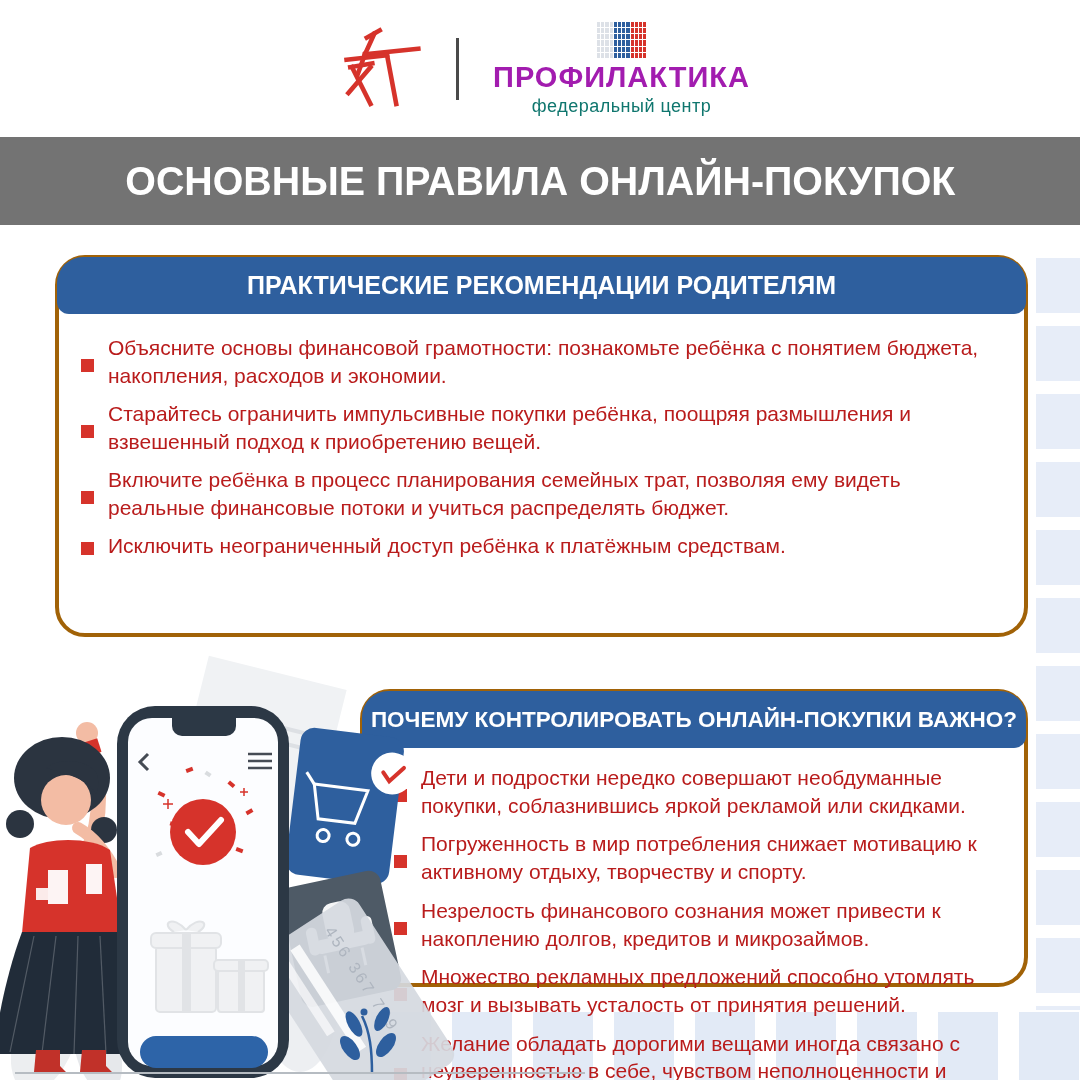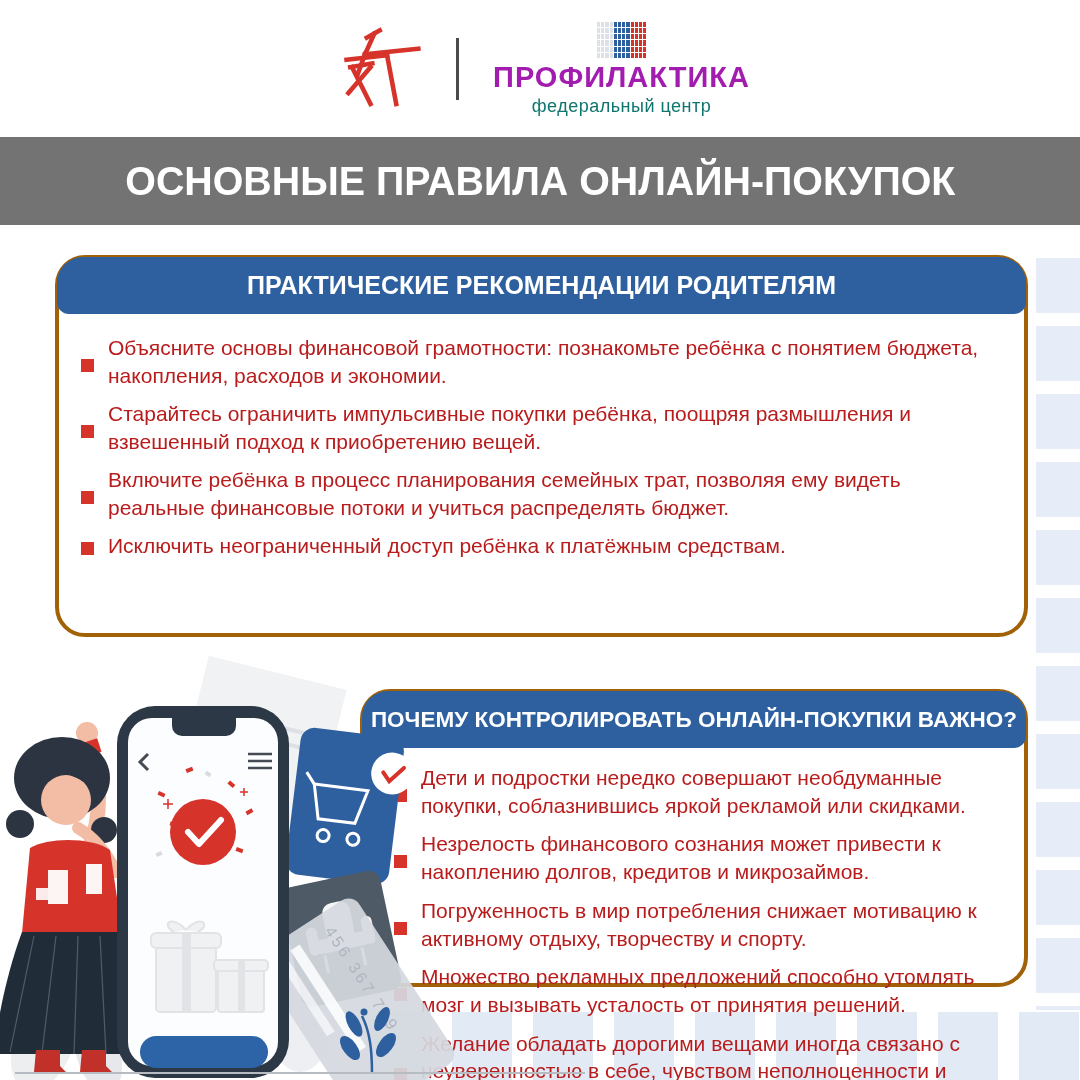--- a/index.html
+++ b/index.html
@@ -143,25 +143,25 @@
     <div class="card-header">
       <span>ПОЧЕМУ КОНТРОЛИРОВАТЬ ОНЛАЙН-ПОКУПКИ ВАЖНО?</span>
     </div>
     <ul class="bullets">
       <li class="bullet">
           <span class="sq"></span>
           <span class="btext">Дети и подростки нередко совершают необдуманные покупки, соблазнившись яркой рекламой или скидками.</span>
         </li>
       <li class="bullet">
           <span class="sq"></span>
+          <span class="btext">Погруженность в мир потребления снижает мотивацию к активному отдыху, творчеству и спорту.</span>
+        </li>
+      <li class="bullet">
+          <span class="sq"></span>
           <span class="btext">Незрелость финансового сознания может привести к накоплению долгов, кредитов и микрозаймов.</span>
-        </li>
-      <li class="bullet">
-          <span class="sq"></span>
-          <span class="btext">Погруженность в мир потребления снижает мотивацию к активному отдыху, творчеству и спорту.</span>
         </li>
       <li class="bullet">
           <span class="sq"></span>
           <span class="btext">Множество рекламных предложений способно утомлять мозг и вызывать усталость от принятия решений.</span>
         </li>
       <li class="bullet">
           <span class="sq"></span>
           <span class="btext">Желание обладать дорогими вещами иногда связано с неуверенностью в себе, чувством неполноценности и желанием привлечь внимание сверстников.</span>
         </li>
     </ul>

